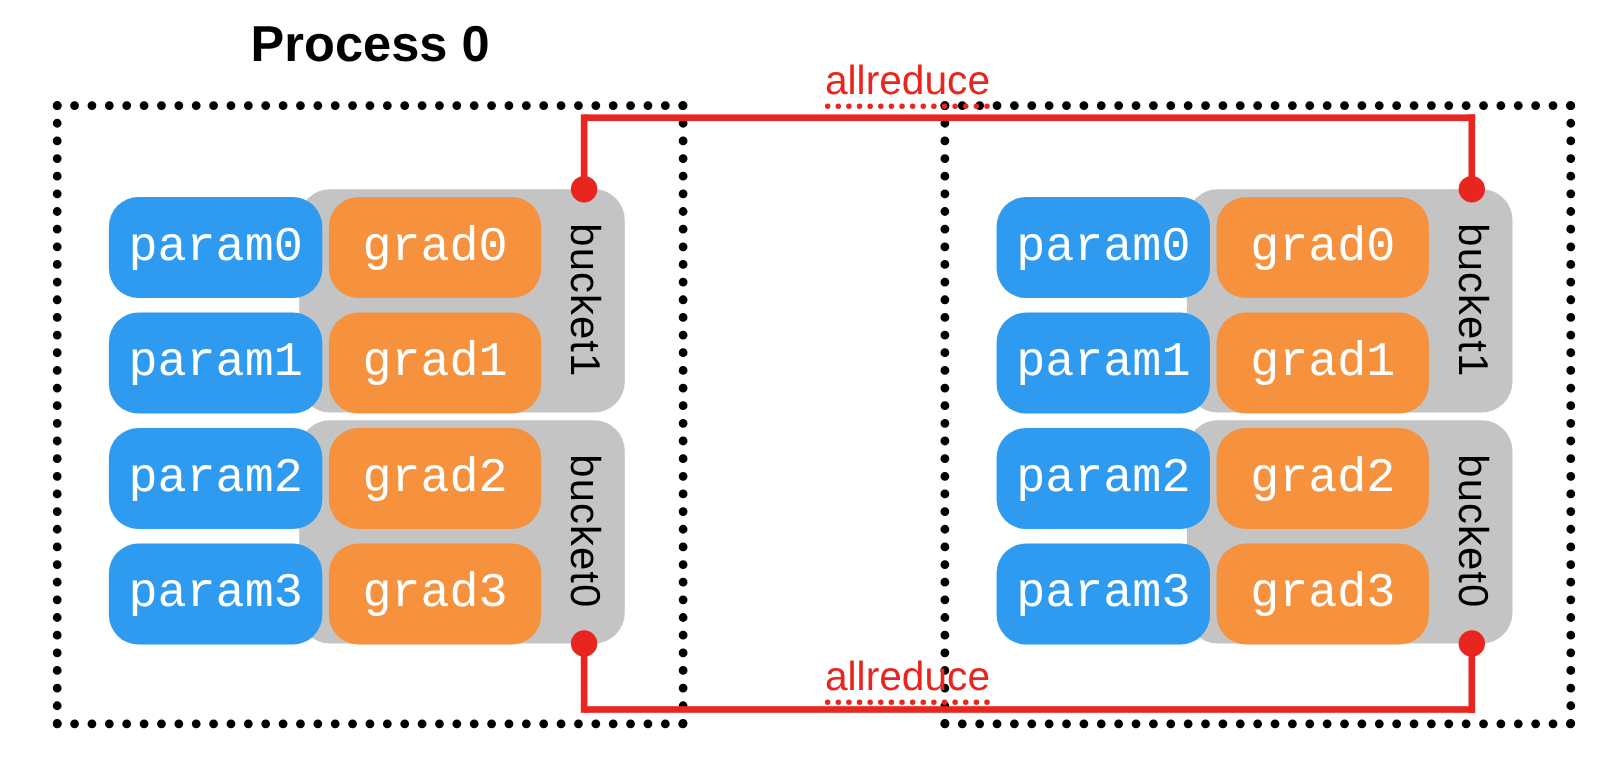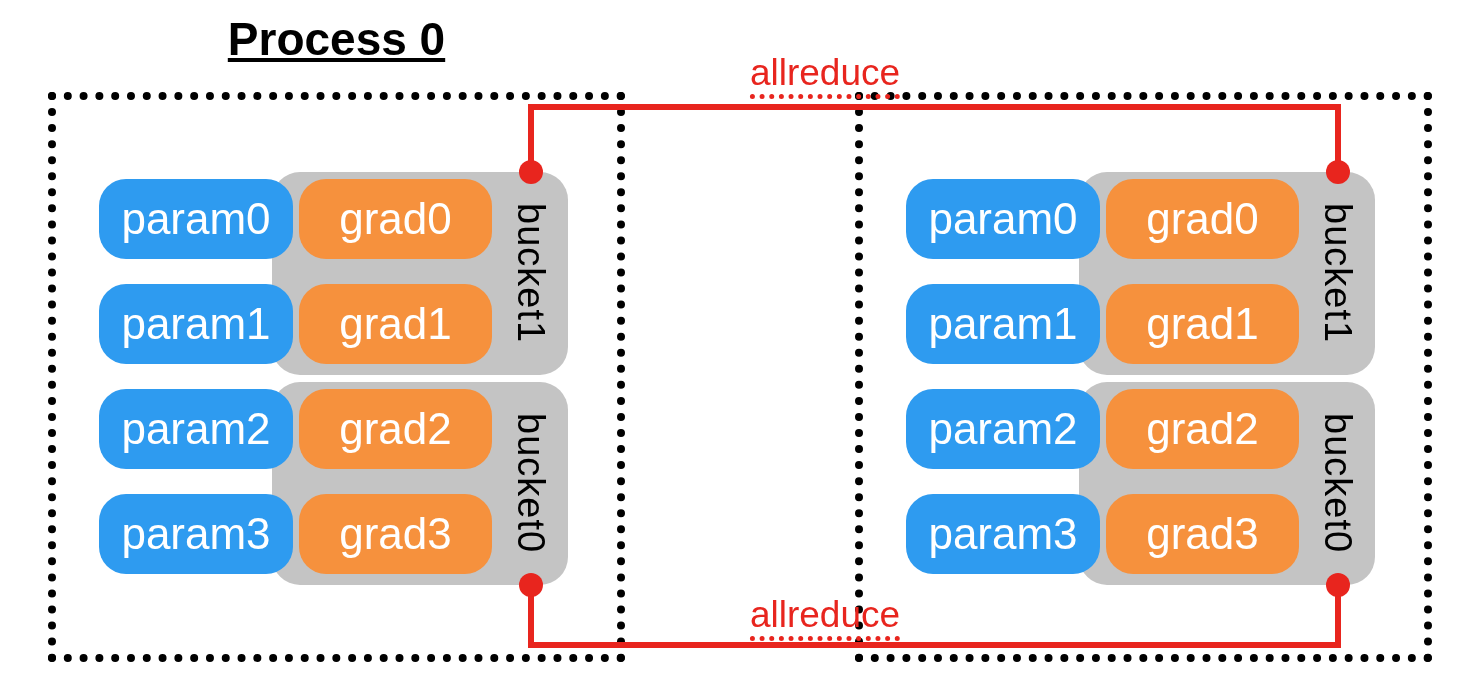--- a/index.html
+++ b/index.html
@@ -31,21 +31,20 @@
     top: 14px;
     left: 0;
     width: 100%;
     margin: 0;
     text-align: center;
     font-size: 46px;
     line-height: 50px;
     font-weight: 700;
     color: var(--title_text, #000);
     z-index: 3;
-    text-decoration: underline;
   }
 
   .process-box {
     position: absolute;
     top: 92px;
     left: 0;
     width: 577px;
     height: 570px;
     box-sizing: border-box;
     border: 8px dotted var(--border, #000);
@@ -72,28 +71,29 @@
     writing-mode: vertical-rl;
     font-size: 38px;
     color: var(--bucket_text, #000);
     padding-right: 16px;
     letter-spacing: 1px;
   }
 
   
   .pill {
     position: absolute;
-    height: 80px;
+    height: 92px;
     border-radius: 27px;
     display: flex;
     align-items: center;
     justify-content: center;
     color: var(--pill_text, #fff);
     font-size: 44px;
     z-index: 2;
+    font-family: Liberation Mono, monospace;
   }
   .pill.param { left: 51px;  width: 194px; background: var(--param_fill, #2E9BF0); }
   .pill.grad  { left: 251px; width: 193px; background: var(--grad_fill, #F6913D); text-align: right; }
   .pill.r0 { top: 179px; }
   .pill.r1 { top: 284px; }
   .pill.r2 { top: 389px; }
   .pill.r3 { top: 494px; }
 
   
   .dot {

